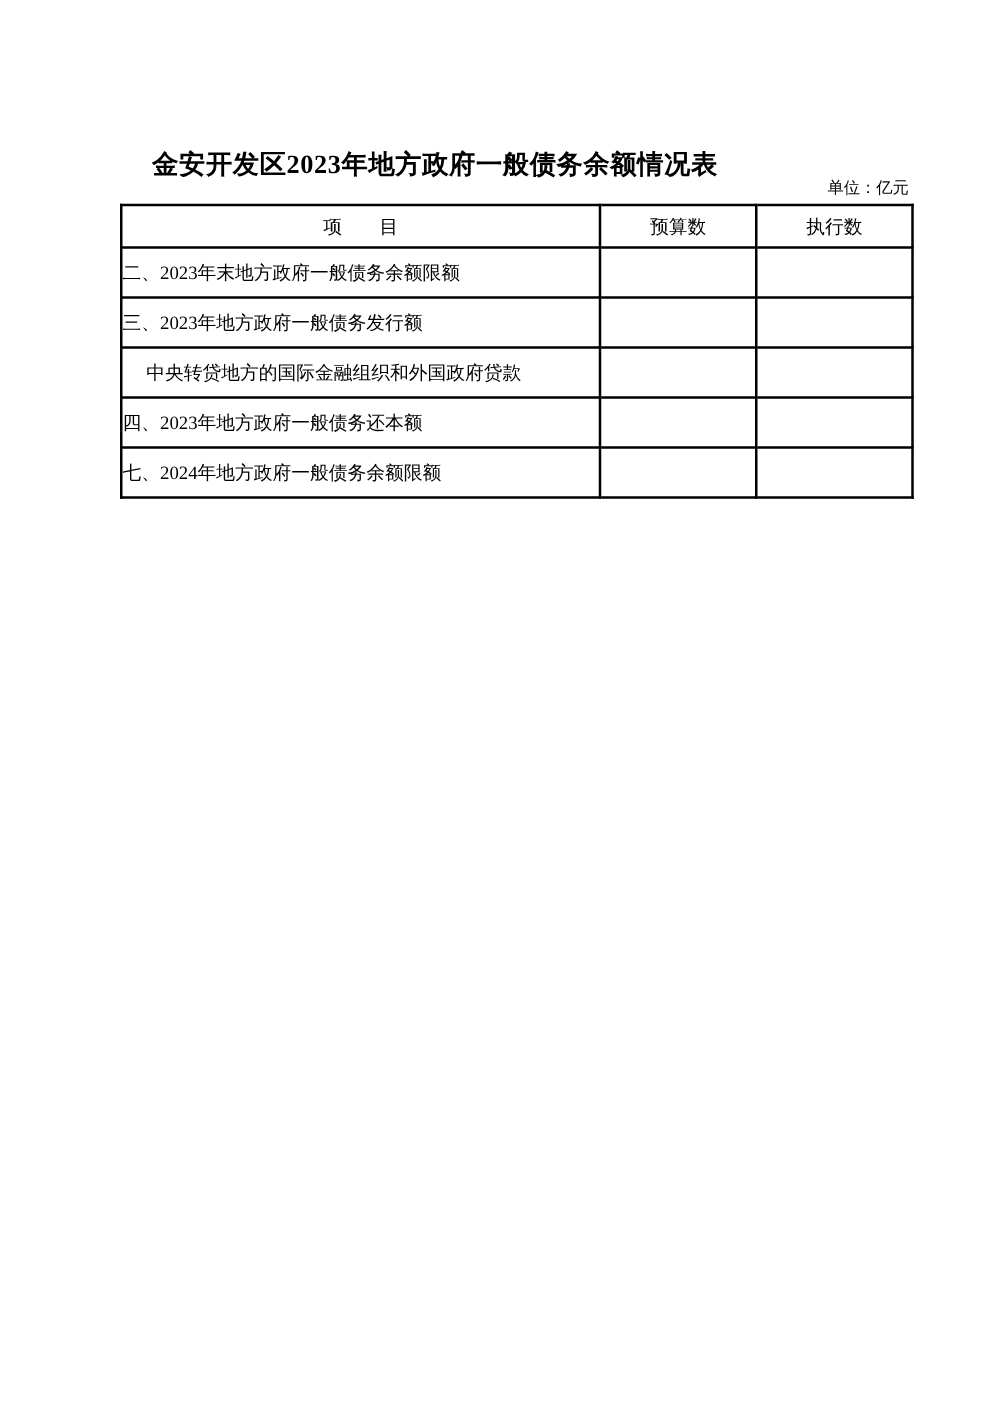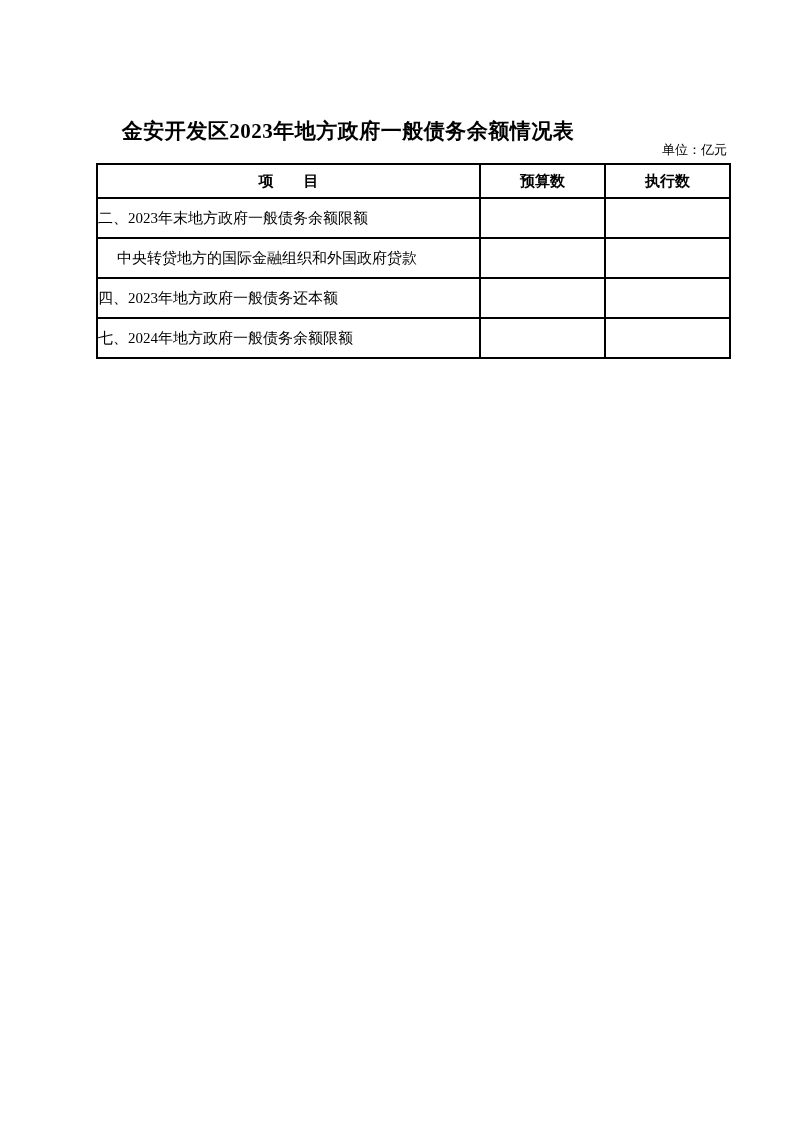--- a/index.html
+++ b/index.html
@@ -50,21 +50,21 @@
   table.debt-table td {
     border: 2px solid #000000;
     font-size: 15px;
     vertical-align: middle;
     padding: 0;
     overflow: hidden;
     white-space: nowrap;
   }
   table.debt-table th {
     height: 32px;
-    font-weight: bold;
+    font-weight: normal;
   }
   table.debt-table td {
     height: 38px;
   }
   td.item-cell {
     text-align: left;
     padding-left: 4px;
   }
   td.item-cell.indent {
     padding-left: 19px;
@@ -96,20 +96,25 @@
         <th>执行数</th>
       </tr>
     </thead>
     <tbody>
         <tr>
           <td class="item-cell">二、2023年末地方政府一般债务余额限额</td>
           <td class="value-cell"></td>
           <td class="value-cell"></td>
         </tr>
         <tr>
+          <td class="item-cell">三、2023年地方政府一般债务发行额</td>
+          <td class="value-cell"></td>
+          <td class="value-cell"></td>
+        </tr>
+        <tr>
           <td class="item-cell indent">中央转贷地方的国际金融组织和外国政府贷款</td>
           <td class="value-cell"></td>
           <td class="value-cell"></td>
         </tr>
         <tr>
           <td class="item-cell">四、2023年地方政府一般债务还本额</td>
           <td class="value-cell"></td>
           <td class="value-cell"></td>
         </tr>
         <tr>

